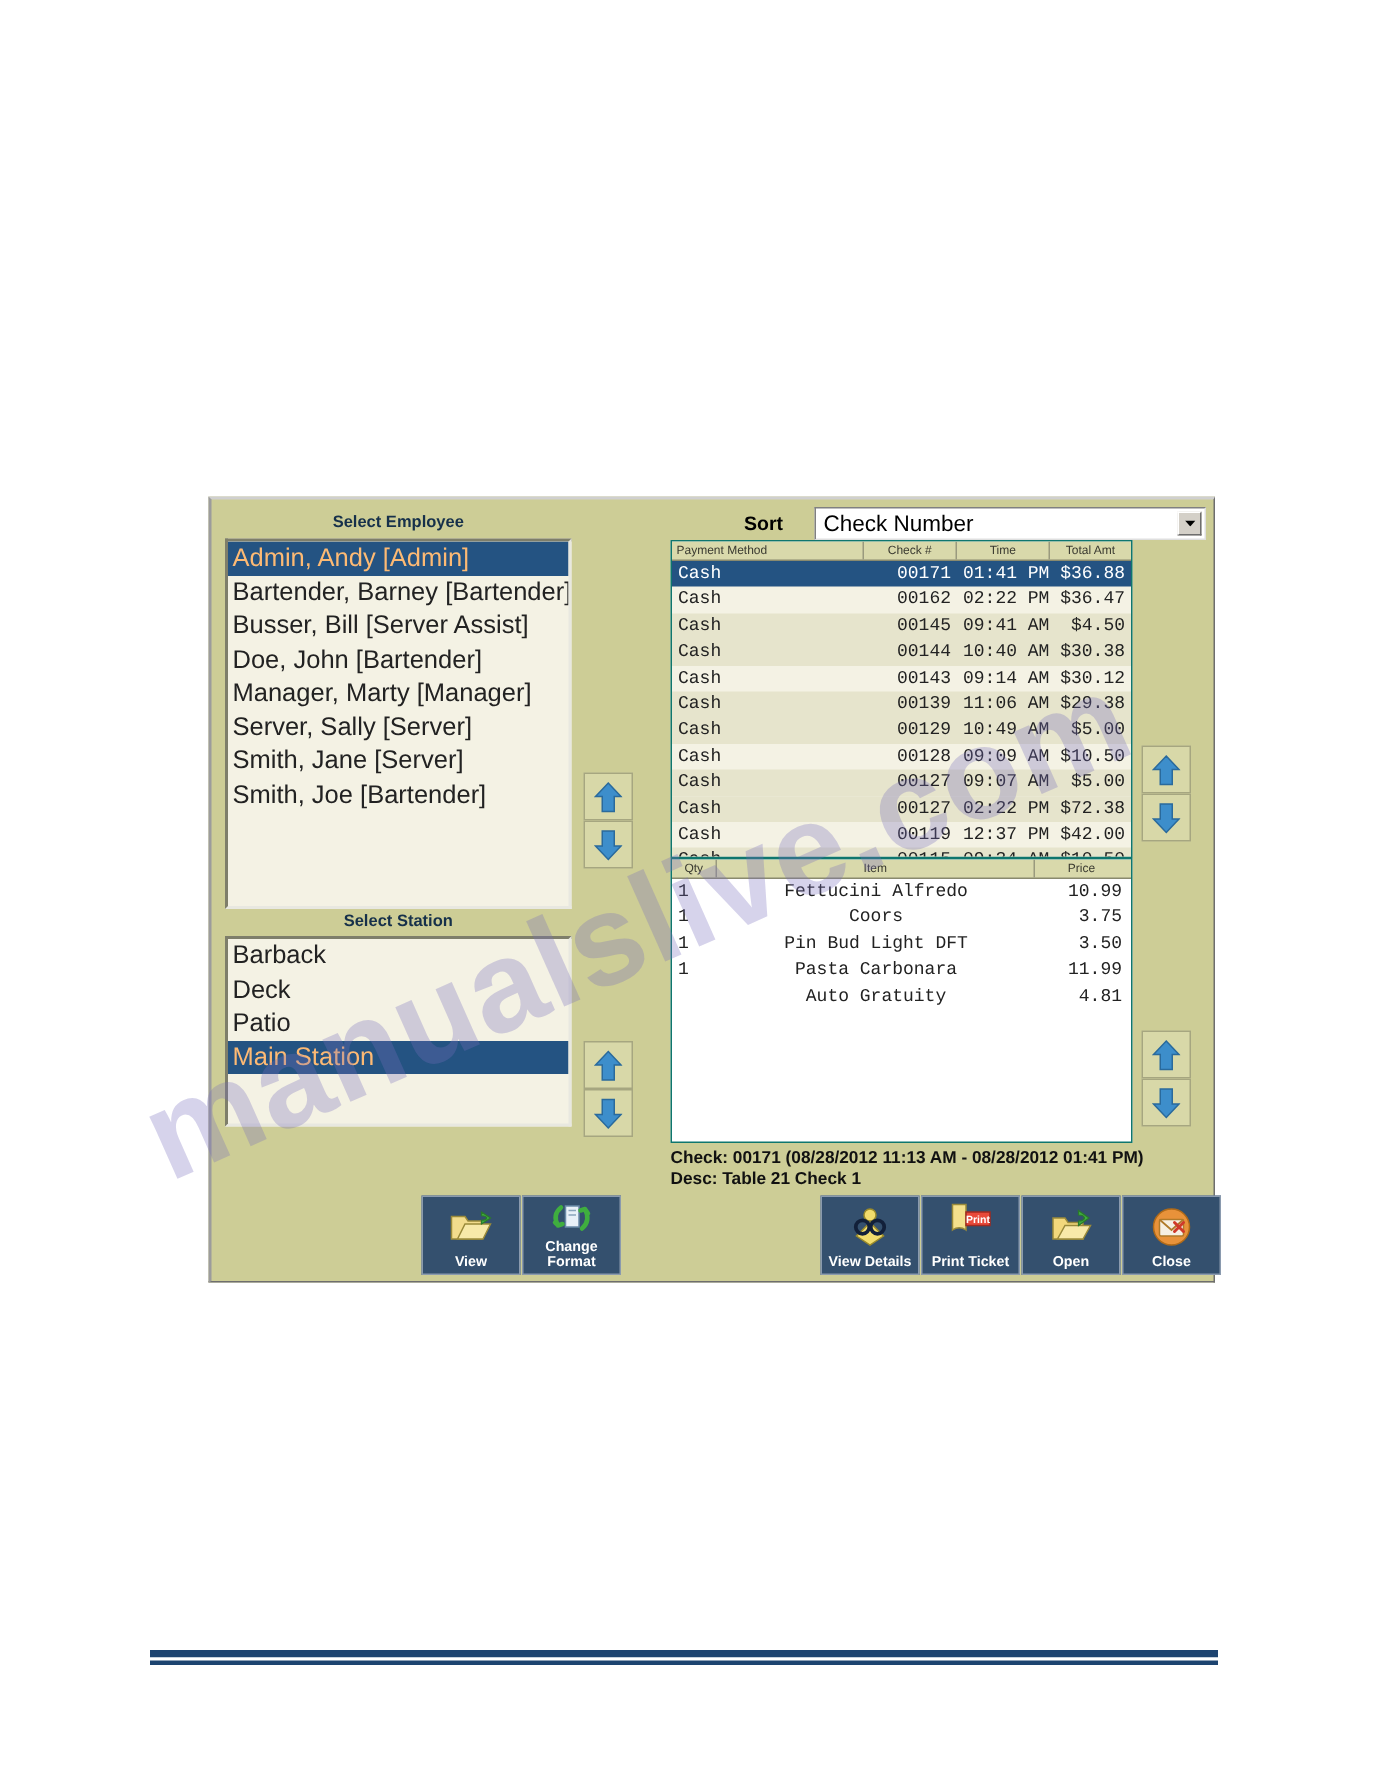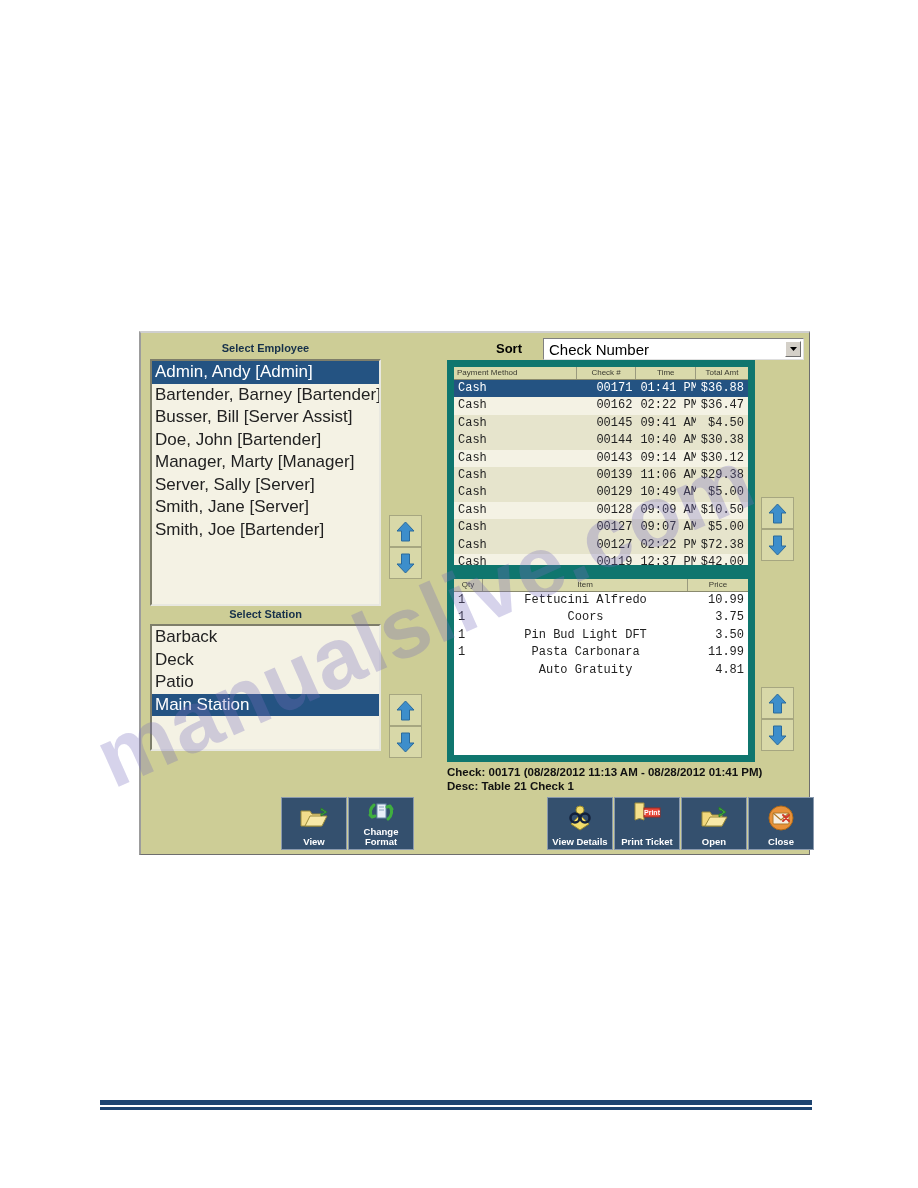--- a/index.html
+++ b/index.html
@@ -91,21 +91,21 @@
     font-size: 17px;
     color: #222222;
     line-height: 22.5px;
     height: 22.5px;
     padding-left: 3px;
     white-space: nowrap;
     overflow: hidden;
   }
   .list-item.selected {
     background: #245382;
-    color: #ffffff;
+    color: #fdba74;
   }
 
   #employee-list { left: 9px; top: 26px; width: 231px; height: 247px; }
   #station-list  { left: 9px; top: 291px; width: 231px; height: 127px; }
 
   
   .arrow-pair {
     position: absolute;
     width: 33px;
   }
@@ -172,21 +172,21 @@
     box-sizing: border-box;
     display: flex;
     align-items: center;
     justify-content: center;
   }
 
   
   .grid {
     position: absolute;
     background: #f4f2e4;
-    border: 7px solid #0f766e;
+    border: 1px solid #0f766e;
     box-sizing: border-box;
     overflow: hidden;
   }
   #checks-grid { left: 306px; top: 27px; width: 308px; height: 212px; }
   #items-grid  { left: 306px; top: 239px; width: 308px; height: 190px; }
 
   .grid-head {
     display: flex;
     height: 13px;
     background: #d9d9ab;

